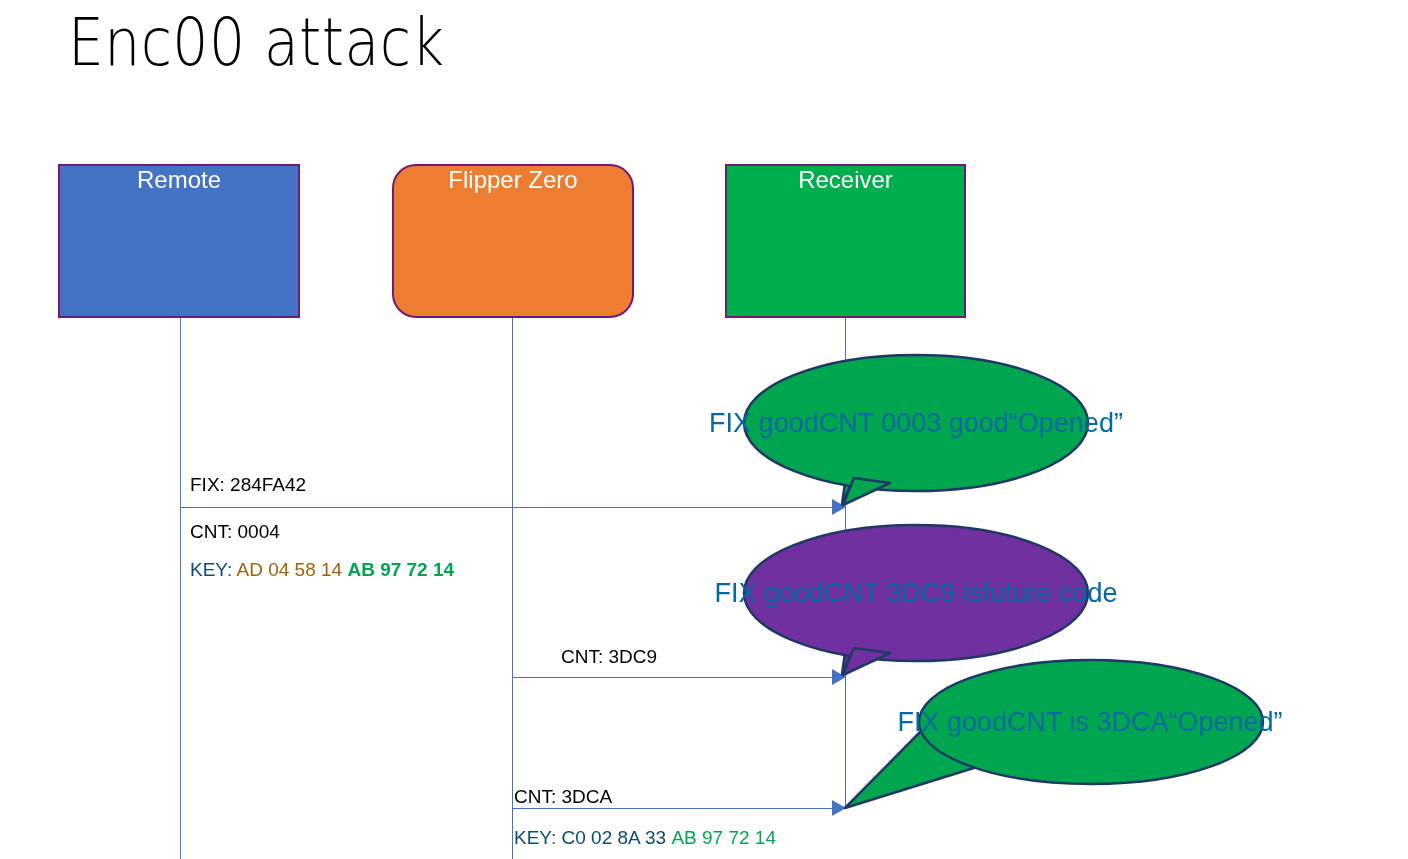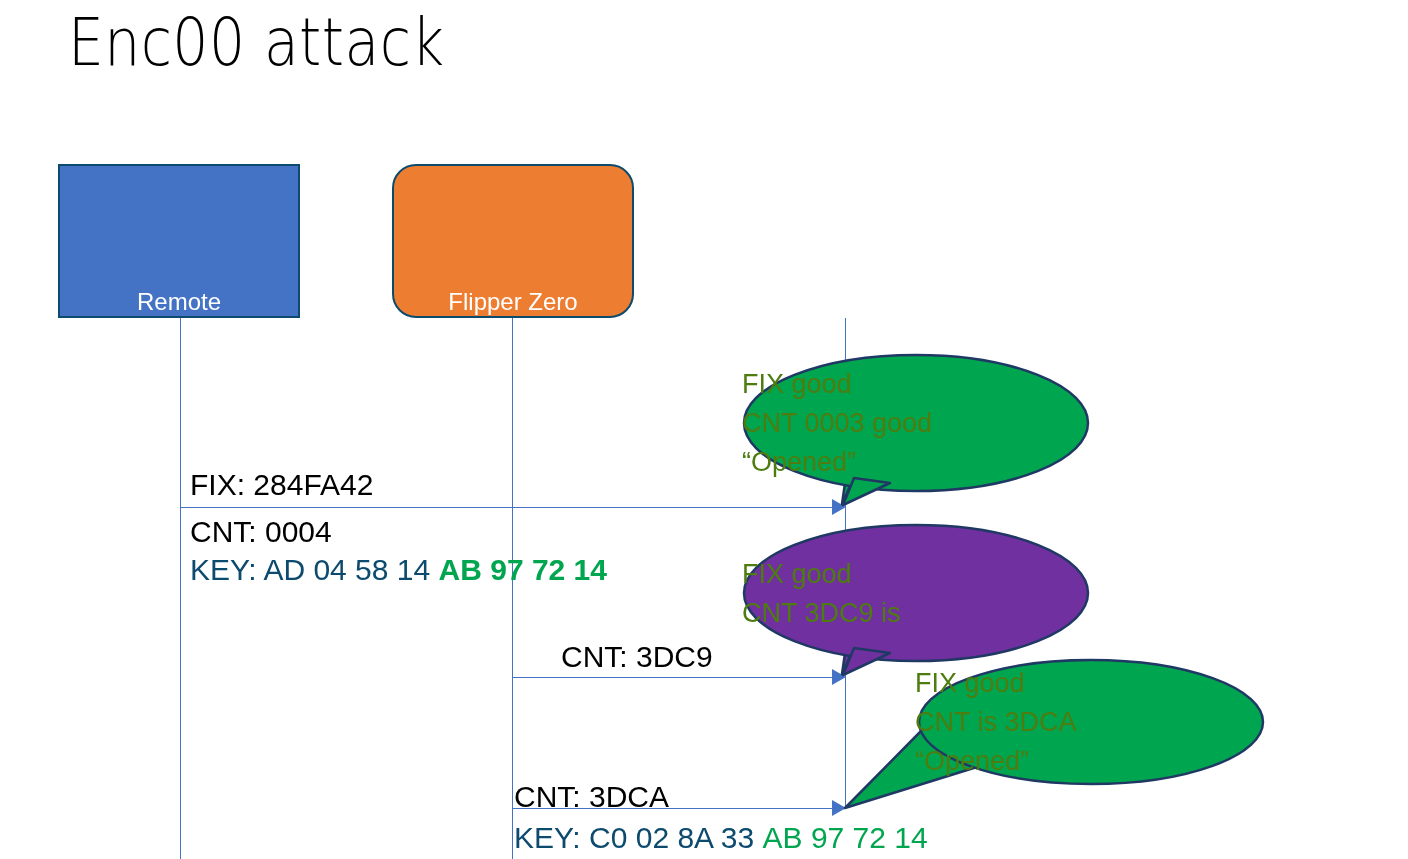--- a/index.html
+++ b/index.html
@@ -36,23 +36,23 @@
     color: #000000;
     white-space: nowrap;
     transform: scaleX(0.86);
     transform-origin: left top;
   }
 
   
   .actor-box {
     position: absolute;
     box-sizing: border-box;
-    border: 2px solid #0c4a6e;
+    border: 2px solid #701a75;
     display: flex;
-    align-items: flex-end;
+    align-items: flex-start;
     justify-content: center;
   }
   .actor-label {
     color: #ffffff;
     font-size: 24px;
     line-height: 28px;
     font-family: "Liberation Sans", sans-serif;
     white-space: nowrap;
   }
 
@@ -90,26 +90,26 @@
   #msg2-line { left: 512px; top: 677px; width: 322px; }
   #msg2-head { left: 832px; top: 669px; }
 
   #msg3-line { left: 512px; top: 808px; width: 322px; }
   #msg3-head { left: 832px; top: 800px; }
 
   
   .msg-text {
     position: absolute;
     font-family: "Liberation Sans", sans-serif;
-    font-size: 30px;
+    font-size: 19px;
     line-height: 38px;
     color: #000000;
     white-space: nowrap;
   }
-  .hex-red   { color: #0c4a6e; }
+  .hex-red   { color: #a16207; }
   .hex-green { color: #00A64F; }
   .hex-green-bold { color: #00A64F; font-weight: bold; }
   .hex-black { color: #0c4a6e; }
 
   #msg1-fix { left: 190px; top: 466px; }
   #msg1-cnt { left: 190px; top: 513px; }
   #msg1-key { left: 190px; top: 551px; }
 
   #msg2-cnt { left: 514px; top: 638px; margin-left: 47px; }
   #msg2-key { left: 514px; top: 679px; }
@@ -126,23 +126,24 @@
     left: 0;
     top: 0;
     overflow: visible;
   }
   .callout-text {
     position: absolute;
     left: 0;
     top: 0;
     width: 100%;
     display: flex;
-    flex-direction: column;
+    flex-direction: row;
+    align-items: center;
     justify-content: center;
-    color: #4d7c0f;
+    color: #0369a1;
     font-family: "Liberation Sans", sans-serif;
     font-size: 27px;
     line-height: 39px;
     white-space: nowrap;
     pointer-events: none;
   }
 
   #callout-1 { left: 742px; top: 348px; width: 348px; height: 162px; }
   #callout-1 .callout-text { height: 151px; }
 
@@ -160,20 +161,23 @@
   <div class="slide-title">Enc00 attack</div>
 
   <div class="actor-box" id="actor-remote">
     <span class="actor-label">Remote</span>
   </div>
 
   <div class="actor-box" id="actor-flipper">
     <span class="actor-label">Flipper Zero</span>
   </div>
 
+  <div class="actor-box" id="actor-receiver">
+    <span class="actor-label">Receiver</span>
+  </div>
 
   <div class="lifeline" id="lifeline-remote"></div>
   <div class="lifeline" id="lifeline-flipper"></div>
   <div class="lifeline" id="lifeline-receiver"></div>
 
   <div class="msg-line" id="msg1-line"></div>
   <div class="msg-arrowhead" id="msg1-head"></div>
 
   <div class="msg-text" id="msg1-fix">FIX: 284FA42</div>
   <div class="msg-text" id="msg1-cnt">CNT: 0004</div>
@@ -205,20 +209,21 @@
 
   <div class="callout" id="callout-2">
     <svg width="348" height="162" viewBox="0 0 348 162">
       <path d="M110 134 L100 156 L105 121 Z" fill="#7030A0" stroke="#1F3864" stroke-width="2.5" stroke-linejoin="round"></path>
       <ellipse cx="174" cy="75" rx="172" ry="68" fill="#7030A0" stroke="#1F3864" stroke-width="2.5"></ellipse>
       <path d="M112 130 L101 157 L148 135 Z" fill="#7030A0" stroke="#1F3864" stroke-width="2.5" stroke-linejoin="round"></path>
     </svg>
     <div class="callout-text">
       <span>FIX good</span>
       <span>CNT 3DC9 is</span>
+      <span>future code</span>
     </div>
   </div>
 
   <div class="callout" id="callout-3">
     <svg width="420" height="155" viewBox="0 0 420 155">
       <path d="M78 72 L0 151 L132 110 Z" fill="#00A64F" stroke="#1F3864" stroke-width="2.5" stroke-linejoin="round"></path>
       <ellipse cx="246" cy="65" rx="172" ry="62" fill="#00A64F" stroke="#1F3864" stroke-width="2.5"></ellipse>
     </svg>
     <div class="callout-text">
       <span>FIX good</span>

